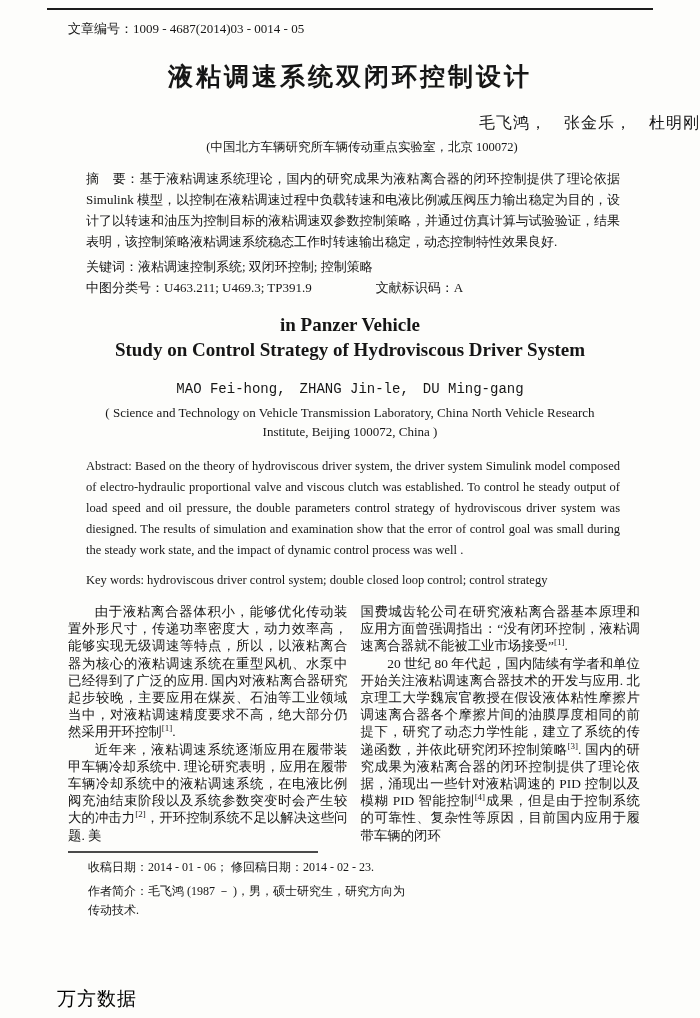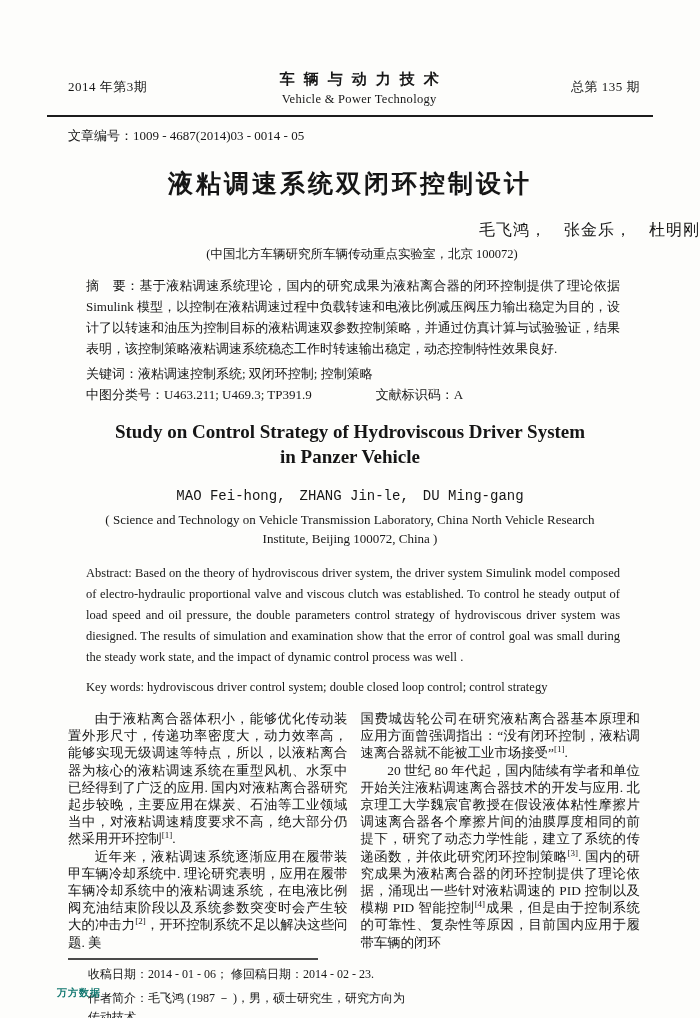--- a/index.html
+++ b/index.html
@@ -99,40 +99,31 @@
   
   .footnote { margin: 7px 0 0 68px; width: 340px; }
   .footnote-rule { width: 250px; border: 0; border-top: 2px solid #4a4a4a; margin: 0; }
   .fn-line { margin-top: 5px; padding-left: 20px; font-size: 12px; line-height: 19px; }
 
   
   .watermark {
     position: absolute;
     left: 57px;
     top: 986px;
-    font-size: 10px;
-    color: #0f766e;
+    font-size: 19px;
+    color: #000000;
     font-family: "Liberation Sans", "DejaVu Sans", sans-serif;
     letter-spacing: 1px;
-    font-weight: bold;
   }
 </style>
 </head>
 <body>
 
 <div class="page">
 
-  <div class="jheader">
-    <span class="side">2014 年第3期</span>
-    <div class="center">
-      <div class="journal-cn">车辆与动力技术</div>
-      <div class="journal-en">Vehicle &amp; Power Technology</div>
-    </div>
-    <span class="side">总第 135 期</span>
-  </div>
   <hr class="header-rule">
 
   <div class="article-no">
     <span class="lbl">文章编号：</span><span>1009 - 4687(2014)03 - 0014 - 05</span>
   </div>
 
   <h1 class="title-cn">液粘调速系统双闭环控制设计</h1>
   <div class="authors-cn">毛飞鸿，　张金乐，　杜明刚</div>
   <div class="affil-cn">(中国北方车辆研究所车辆传动重点实验室，北京 100072)</div>
 
@@ -141,22 +132,22 @@
   </p>
 
   <div class="kw-cn">
     <span class="lbl">关键词：</span><span>液粘调速控制系统; 双闭环控制; 控制策略</span>
   </div>
   <div class="clc-row">
     <span class="lbl">中图分类号：</span><span>U463.211; U469.3; TP391.9</span><span class="lbl code-part">文献标识码：</span><span>A</span>
   </div>
 
   <div class="title-en">
+    <div>in Panzer Vehicle</div>
     <div>Study on Control Strategy of Hydroviscous Driver System</div>
-    <div>in Panzer Vehicle</div>
   </div>
   <div class="authors-en">MAO Fei-hong,　ZHANG Jin-le,　DU Ming-gang</div>
   <div class="affil-en">( Science and Technology on Vehicle Transmission Laboratory, China North Vehicle Research Institute, Beijing 100072,  China )</div>
 
   <p class="abs-en">
     <span class="lbl">Abstract:</span>
     <span>Based on the theory of hydroviscous driver system, the driver system Simulink model composed of electro-hydraulic proportional valve and viscous clutch was established. To control he steady output of load speed and oil pressure, the double parameters control strategy of hydroviscous driver system was diesigned. The results of simulation and examination show that the error of control goal was small during the steady work state, and the impact of dynamic control process was well .</span>
   </p>
   <div class="kw-en">
     <span class="lbl">Key words:</span>

